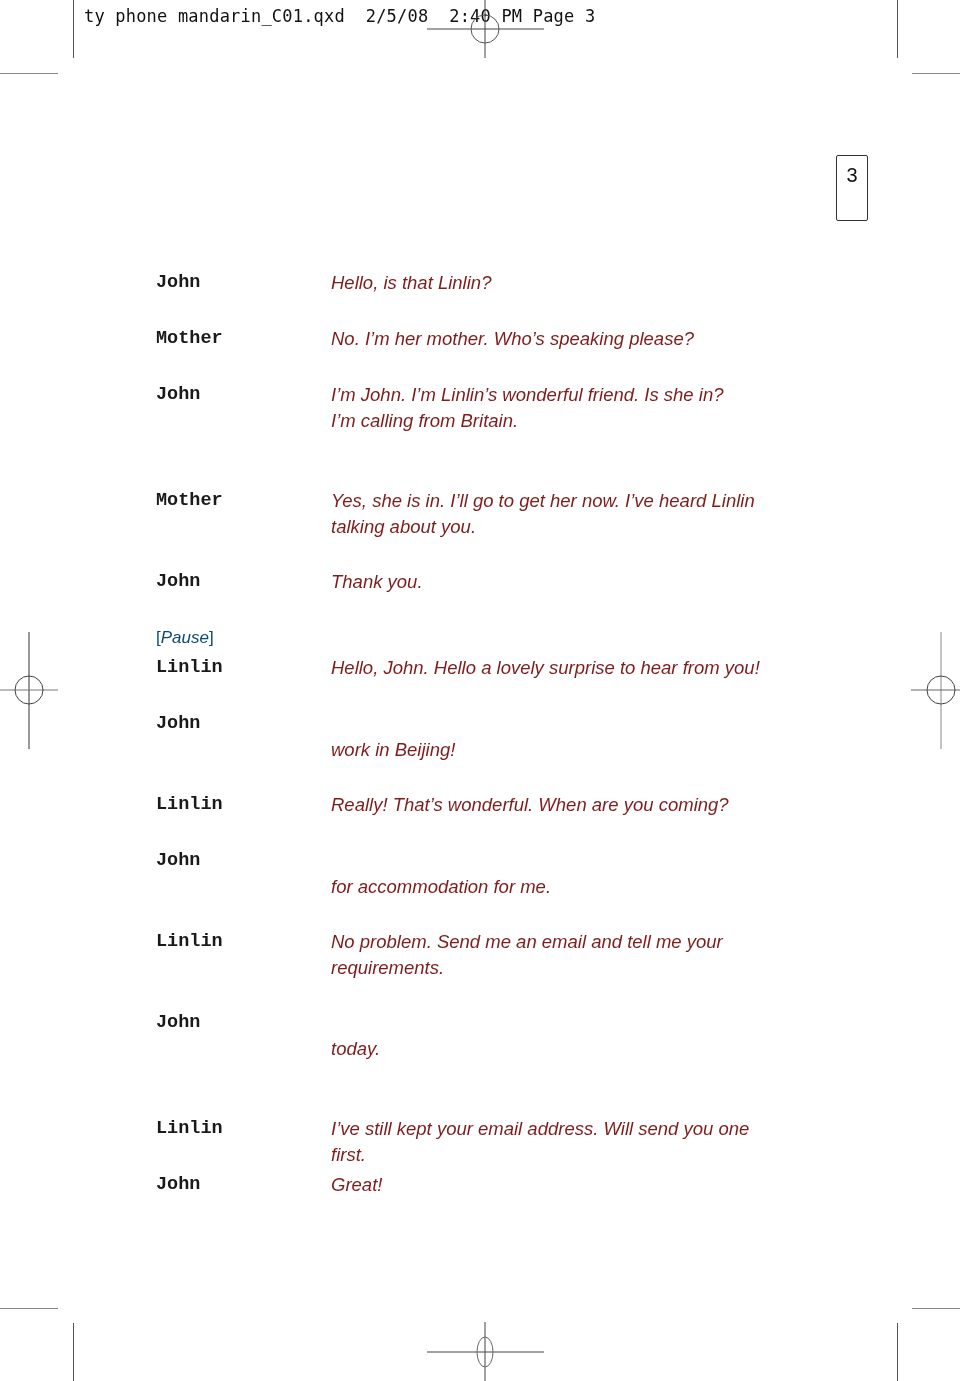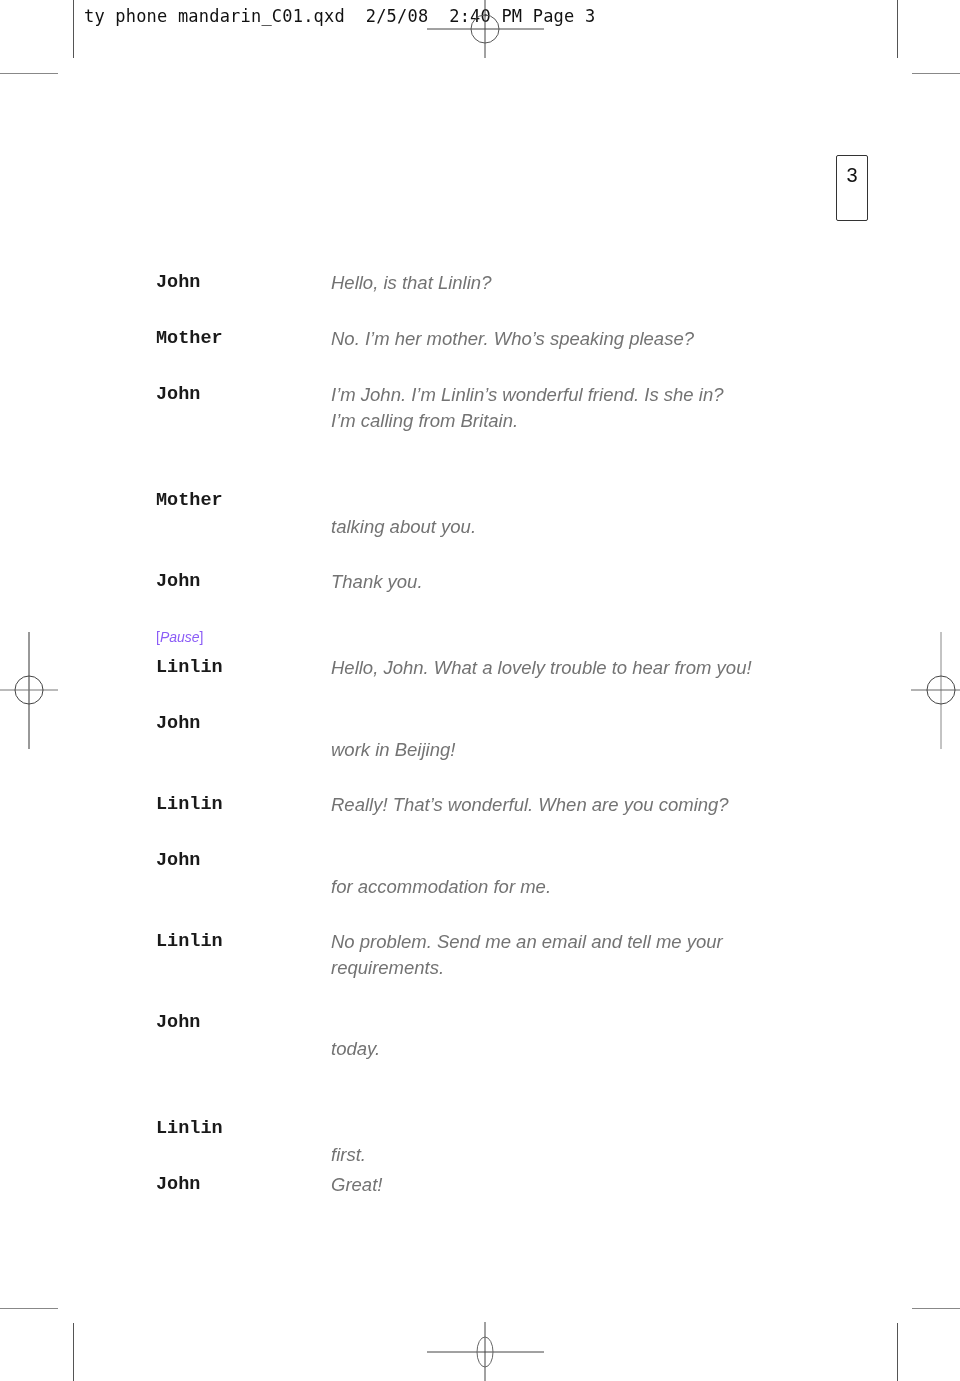--- a/index.html
+++ b/index.html
@@ -16,22 +16,22 @@
     .line.light { background: #888; }
     .reg { position: absolute; }
     .page-tab {
       position: absolute; left: 836px; top: 155px; width: 32px; height: 66px;
       border: 1.6px solid #333; border-radius: 2px; box-sizing: border-box;
       text-align: center; font-size: 20px; padding-top: 8px; color: #111;
     }
     .dialogue { position: absolute; left: 0; top: 0; width: 960px; }
     .row { position: absolute; left: 156px; width: 680px; font-size: 18.5px; line-height: 25.5px; }
     .speaker { position: absolute; left: 0; top: 0; font-weight: bold; color: #1a1a1a; font-family: Liberation Mono, monospace; }
-    .speech { position: absolute; left: 175px; top: 0; width: 490px; font-style: italic; color: #737373; }
-    .pause { position: absolute; left: 156px; font-size: 14px; line-height: 25px; color: #8b5cf6; }
+    .speech { position: absolute; left: 175px; top: 0; width: 490px; font-style: italic; color: #7f1d1d; }
+    .pause { position: absolute; left: 156px; font-size: 17px; line-height: 25px; color: #0c4a6e; }
     .pause i { font-style: italic; }
   </style>
 </head>
 <body>
 
 <div class="slug"><span>ty phone mandarin_C01.qxd</span>  <span>2/5/08</span>  <span>2:40 PM</span> <span>Page 3</span></div>
 
 <div class="line" style="left:73px;top:0;width:1px;height:58px;"></div>
 <div class="line light" style="left:0;top:73px;width:58px;height:1px;"></div>
 <div class="line" style="left:897px;top:0;width:1px;height:58px;"></div>
@@ -74,32 +74,32 @@
   <div class="row" style="top:326px;">
     <span class="speaker">Mother</span>
     <div class="speech"><span>No. I’m her mother. Who’s speaking please?</span></div>
   </div>
   <div class="row" style="top:382px;">
     <span class="speaker">John</span>
     <div class="speech"><span>I’m John. I’m Linlin’s wonderful friend. Is she in?</span><br><span>I’m calling from Britain.</span></div>
   </div>
   <div class="row" style="top:488px;">
     <span class="speaker">Mother</span>
-    <div class="speech"><br><span>talking about you.</span></div>
+    <div class="speech"><span>Yes, she is in. I’ll go to get her now. I’ve heard Linlin</span><br><span>talking about you.</span></div>
   </div>
   <div class="row" style="top:569px;">
     <span class="speaker">John</span>
     <div class="speech"><span>Thank you.</span></div>
   </div>
 
   <div class="pause" style="top:625px;"><span>[</span><i>Pause</i><span>]</span></div>
 
   <div class="row" style="top:655px;">
     <span class="speaker">Linlin</span>
-    <div class="speech"><span>Hello, John. What a lovely trouble to hear from you!</span></div>
+    <div class="speech"><span>Hello, John. Hello a lovely surprise to hear from you!</span></div>
   </div>
   <div class="row" style="top:711px;">
     <span class="speaker">John</span>
     <div class="speech"><br><span>work in Beijing!</span></div>
   </div>
   <div class="row" style="top:792px;">
     <span class="speaker">Linlin</span>
     <div class="speech"><span>Really! That’s wonderful. When are you coming?</span></div>
   </div>
   <div class="row" style="top:848px;">
@@ -109,19 +109,19 @@
   <div class="row" style="top:929px;">
     <span class="speaker">Linlin</span>
     <div class="speech"><span>No problem. Send me an email and tell me your</span><br><span>requirements.</span></div>
   </div>
   <div class="row" style="top:1010px;">
     <span class="speaker">John</span>
     <div class="speech" style="width:500px;"><br><span>today.</span></div>
   </div>
   <div class="row" style="top:1116px;">
     <span class="speaker">Linlin</span>
-    <div class="speech"><br><span>first.</span></div>
+    <div class="speech"><span>I’ve still kept your email address. Will send you one</span><br><span>first.</span></div>
   </div>
   <div class="row" style="top:1172px;">
     <span class="speaker">John</span>
     <div class="speech"><span>Great!</span></div>
   </div>
 </div>
 
 </body></html>

